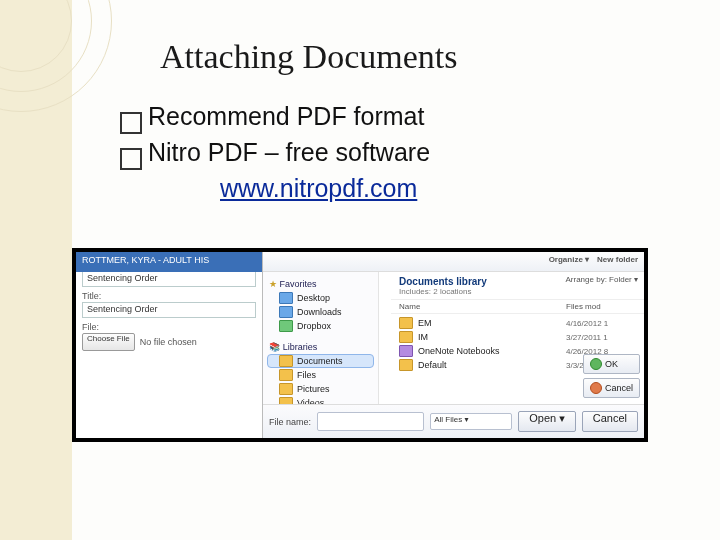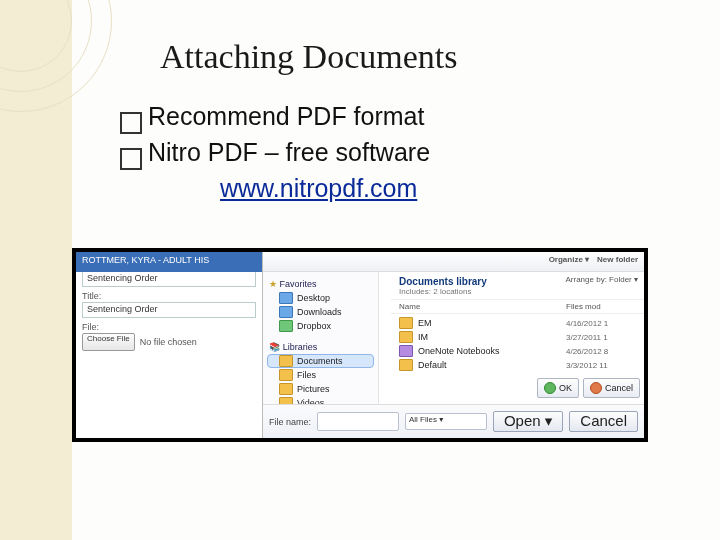--- a/index.html
+++ b/index.html
@@ -51,24 +51,24 @@
   .cols .c1{flex:1;} .cols .c2{width:70px;text-align:left;}
   .file-list{padding:2px 8px;font-size:9px;color:#222;}
   .f-row{display:flex;align-items:center;padding:1px 0;}
   .f-row .ic{margin-right:5px;}
   .f-row .fn{flex:1;} .f-row .dt{width:70px;font-size:8px;color:#666;}
 
   .dlg-bot{position:absolute;left:0;right:0;bottom:0;height:34px;border-top:1px solid #ddd;background:linear-gradient(#fbfbfd,#eef1f6);display:flex;align-items:center;padding:0 6px;box-sizing:border-box;font-size:9px;gap:6px;}
   .dlg-bot .lbl{color:#444;}
   .dlg-bot .fld{flex:1;height:17px;border:1px solid #b8c0d0;background:#fff;border-radius:2px;}
   .dlg-bot .typ{width:82px;height:17px;border:1px solid #b8c0d0;background:#fff;border-radius:2px;font-size:8px;color:#333;padding:1px 3px;box-sizing:border-box;}
-  .dlg-bot .btn{height:19px;font-size:15px;border:1px solid #9aa4b8;background:linear-gradient(#fdfdfd,#e4e8f0);padding:0 10px;border-radius:2px;color:#222;}
-
-  
-  .okc{position:absolute;right:4px;bottom:40px;display:flex;flex-direction:row;gap:4px;}
+  .dlg-bot .btn{height:19px;font-size:11px;border:1px solid #9aa4b8;background:linear-gradient(#fdfdfd,#e4e8f0);padding:0 10px;border-radius:2px;color:#222;}
+
+  
+  .okc{position:absolute;right:4px;bottom:40px;display:flex;flex-direction:column;gap:4px;}
   .okc .b{display:flex;align-items:center;gap:3px;font-size:9px;height:18px;border:1px solid #aeb6c4;background:linear-gradient(#fdfdfd,#e8ecf3);padding:0 6px;border-radius:2px;color:#222;}
   .dot{width:10px;height:10px;border-radius:50%;display:inline-block;}
   .dot.ok{background:#5fb65f;border:1px solid #2e8a2e;}
   .dot.cn{background:#e07a4a;border:1px solid #b24d1e;}
 </style>
 </head>
 <body>
 <div class="slide">
 
   <div class="side-band"></div>

